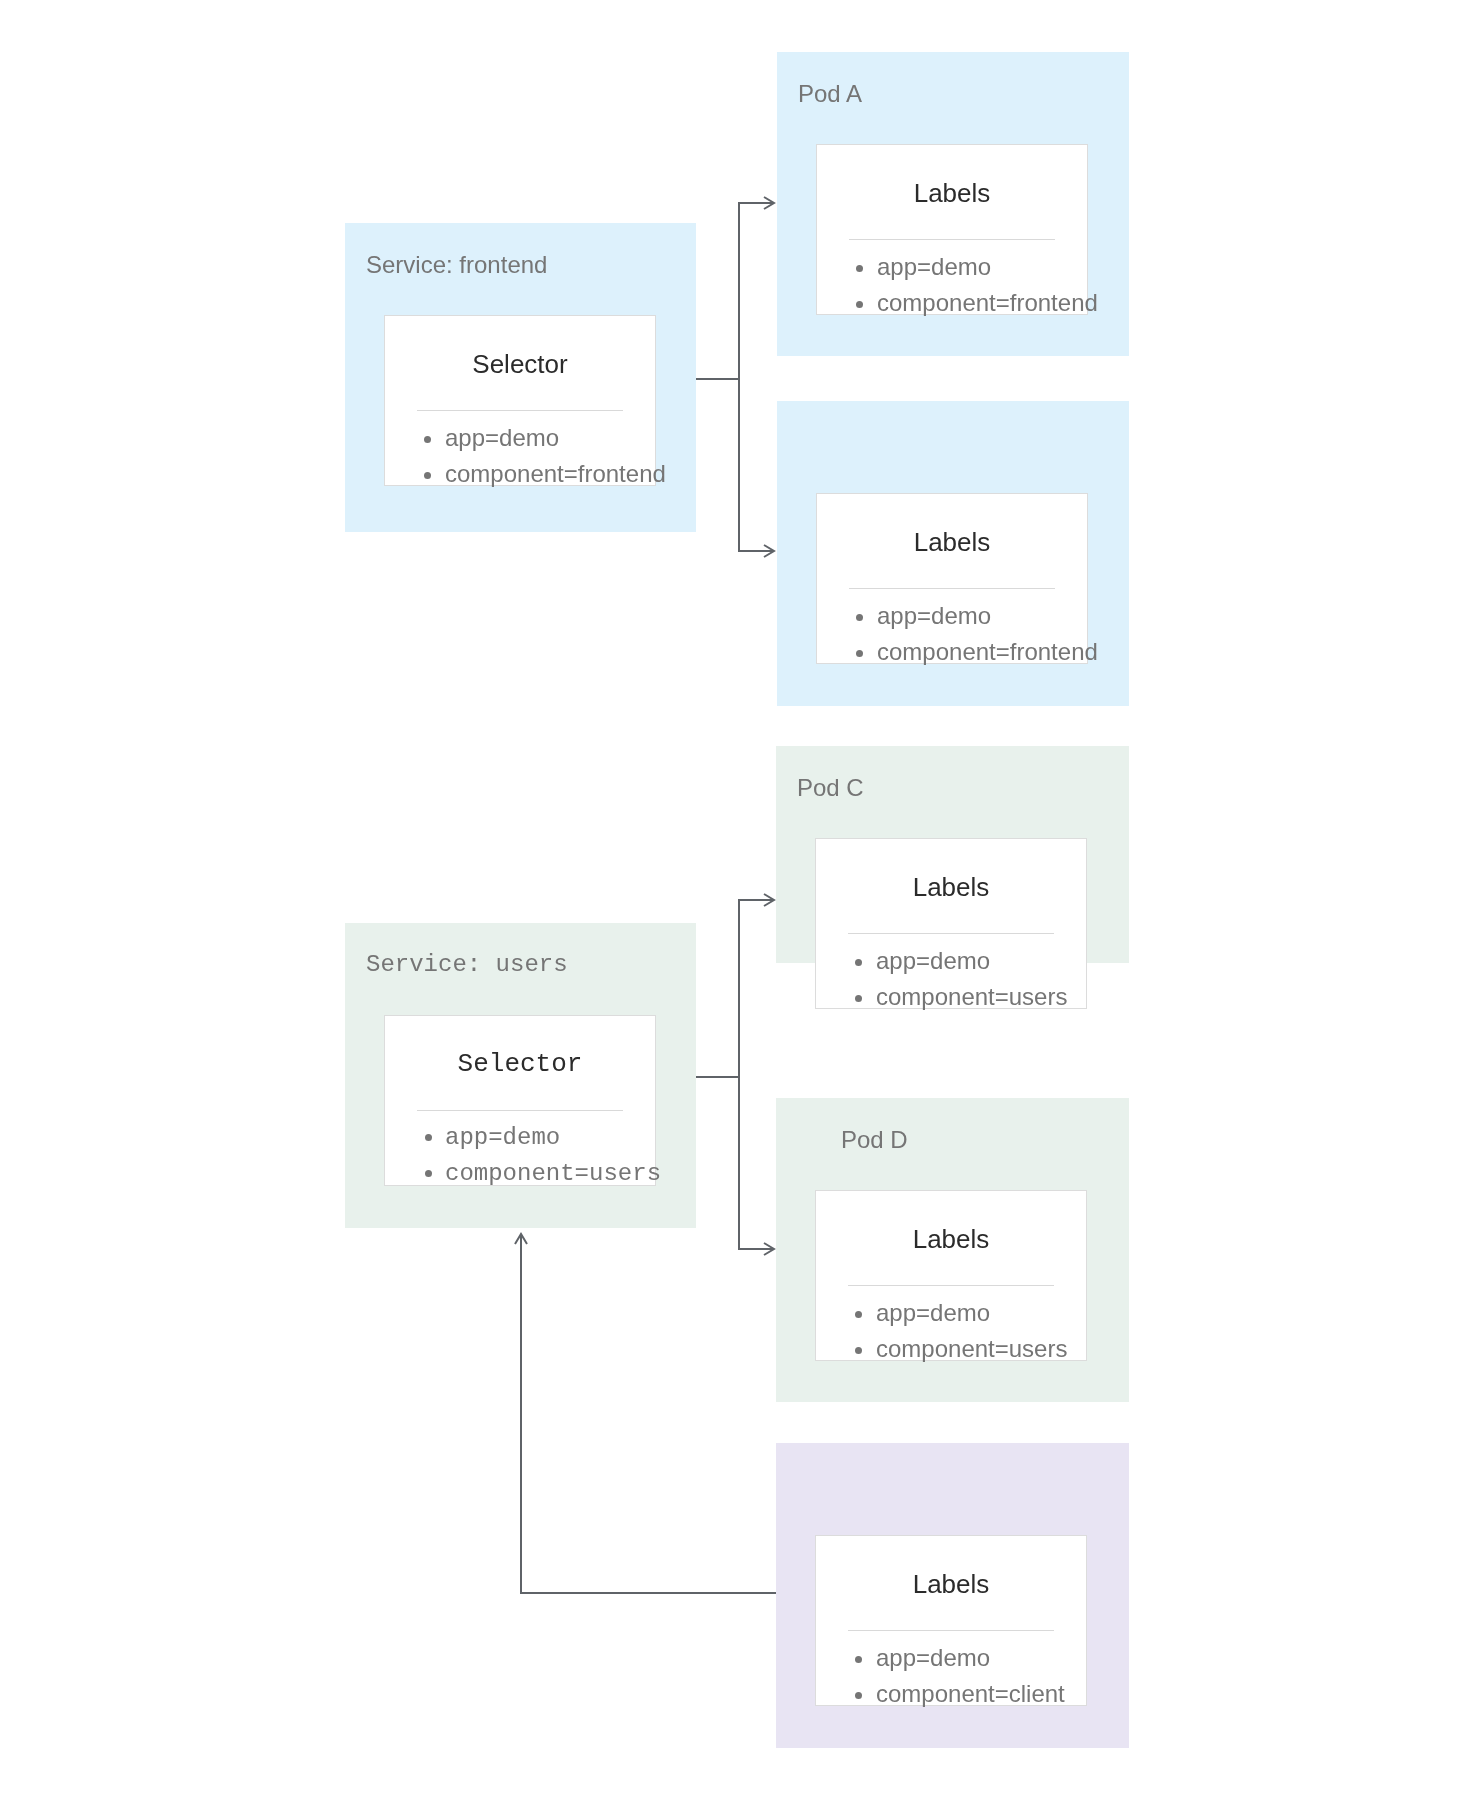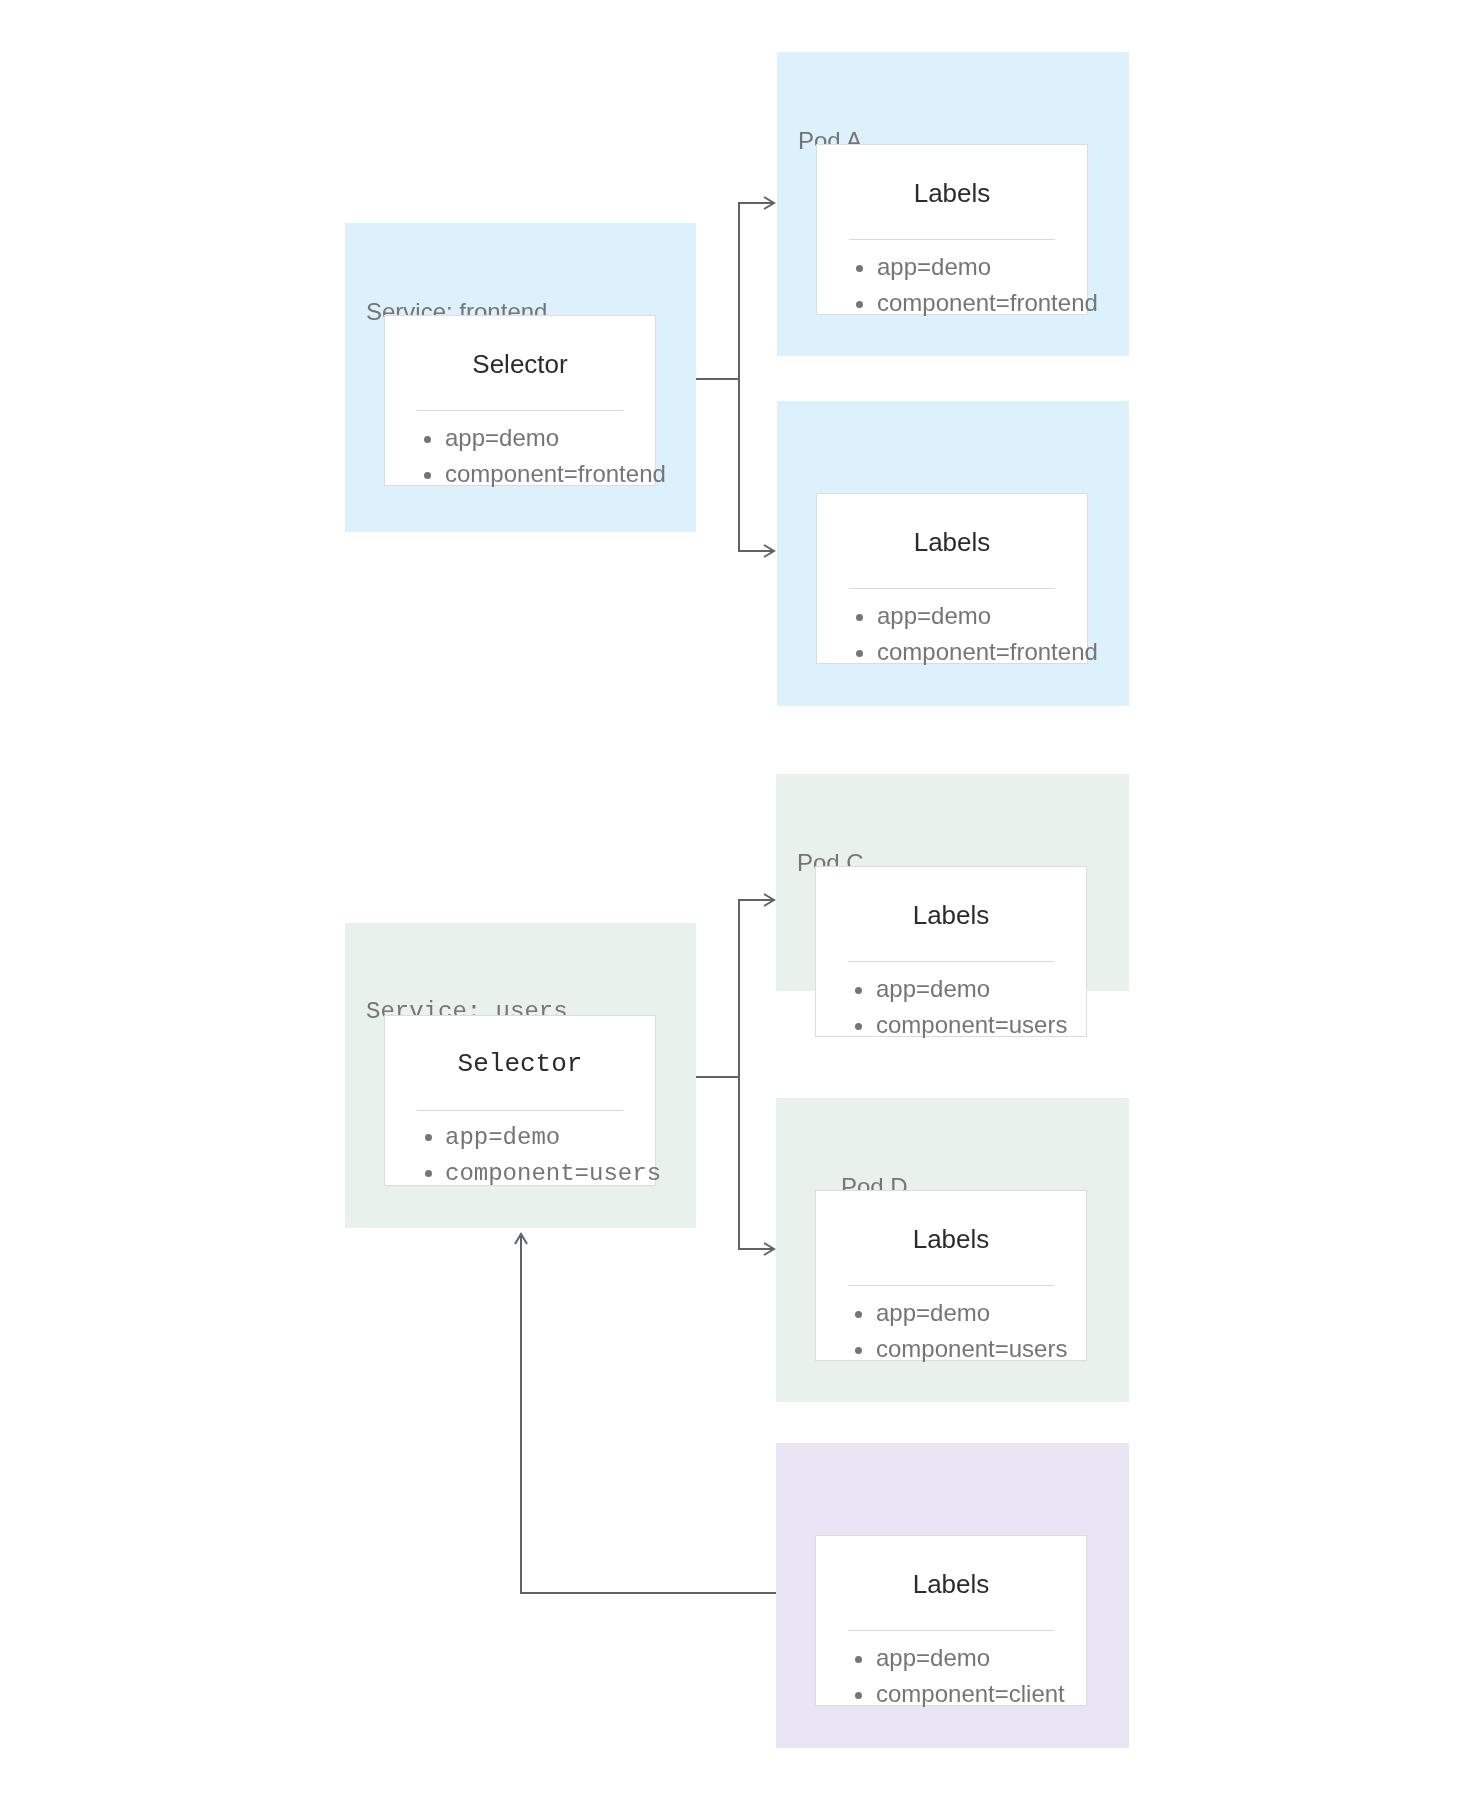--- a/index.html
+++ b/index.html
@@ -22,30 +22,29 @@
     box-sizing: border-box;
   }
   .theme-blue   { background: var(--frontend-bg, #ddf1fc); }
   .theme-green  { background: var(--users-bg, #e8f1ec); }
   .theme-purple { background: var(--client-bg, #e8e4f3); }
 
   #g-service-frontend { left: 345px; top: 223px;  width: 351px; height: 309px; }
   #g-pod-a            { left: 777px; top: 52px;   width: 352px; height: 304px; }
   #g-pod-b            { left: 777px; top: 401px;  width: 352px; height: 305px; }
   #g-service-users    { left: 345px; top: 923px;  width: 351px; height: 305px; font-family: Liberation Mono, monospace; }
-  #g-pod-c            { left: 776px; top: 774px;  width: 353px; height: 217px; }
+  #g-pod-c            { left: 776px; top: 746px;  width: 353px; height: 217px; }
   #g-pod-d            { left: 776px; top: 1098px; width: 353px; height: 304px; padding-left: 44px; }
   #g-client-pod       { left: 776px; top: 1443px; width: 353px; height: 305px; }
 
   .group-label {
     padding: 27px 0 0 21px;
     font-size: 24px;
     line-height: 30px;
     color: var(--label-text, #757575);
-    margin-top: 47px;
   }
 
   
   .card {
     position: absolute;
     left: 39px;
     top: 92px;
     width: 272px;
     height: 171px;
     box-sizing: border-box;

